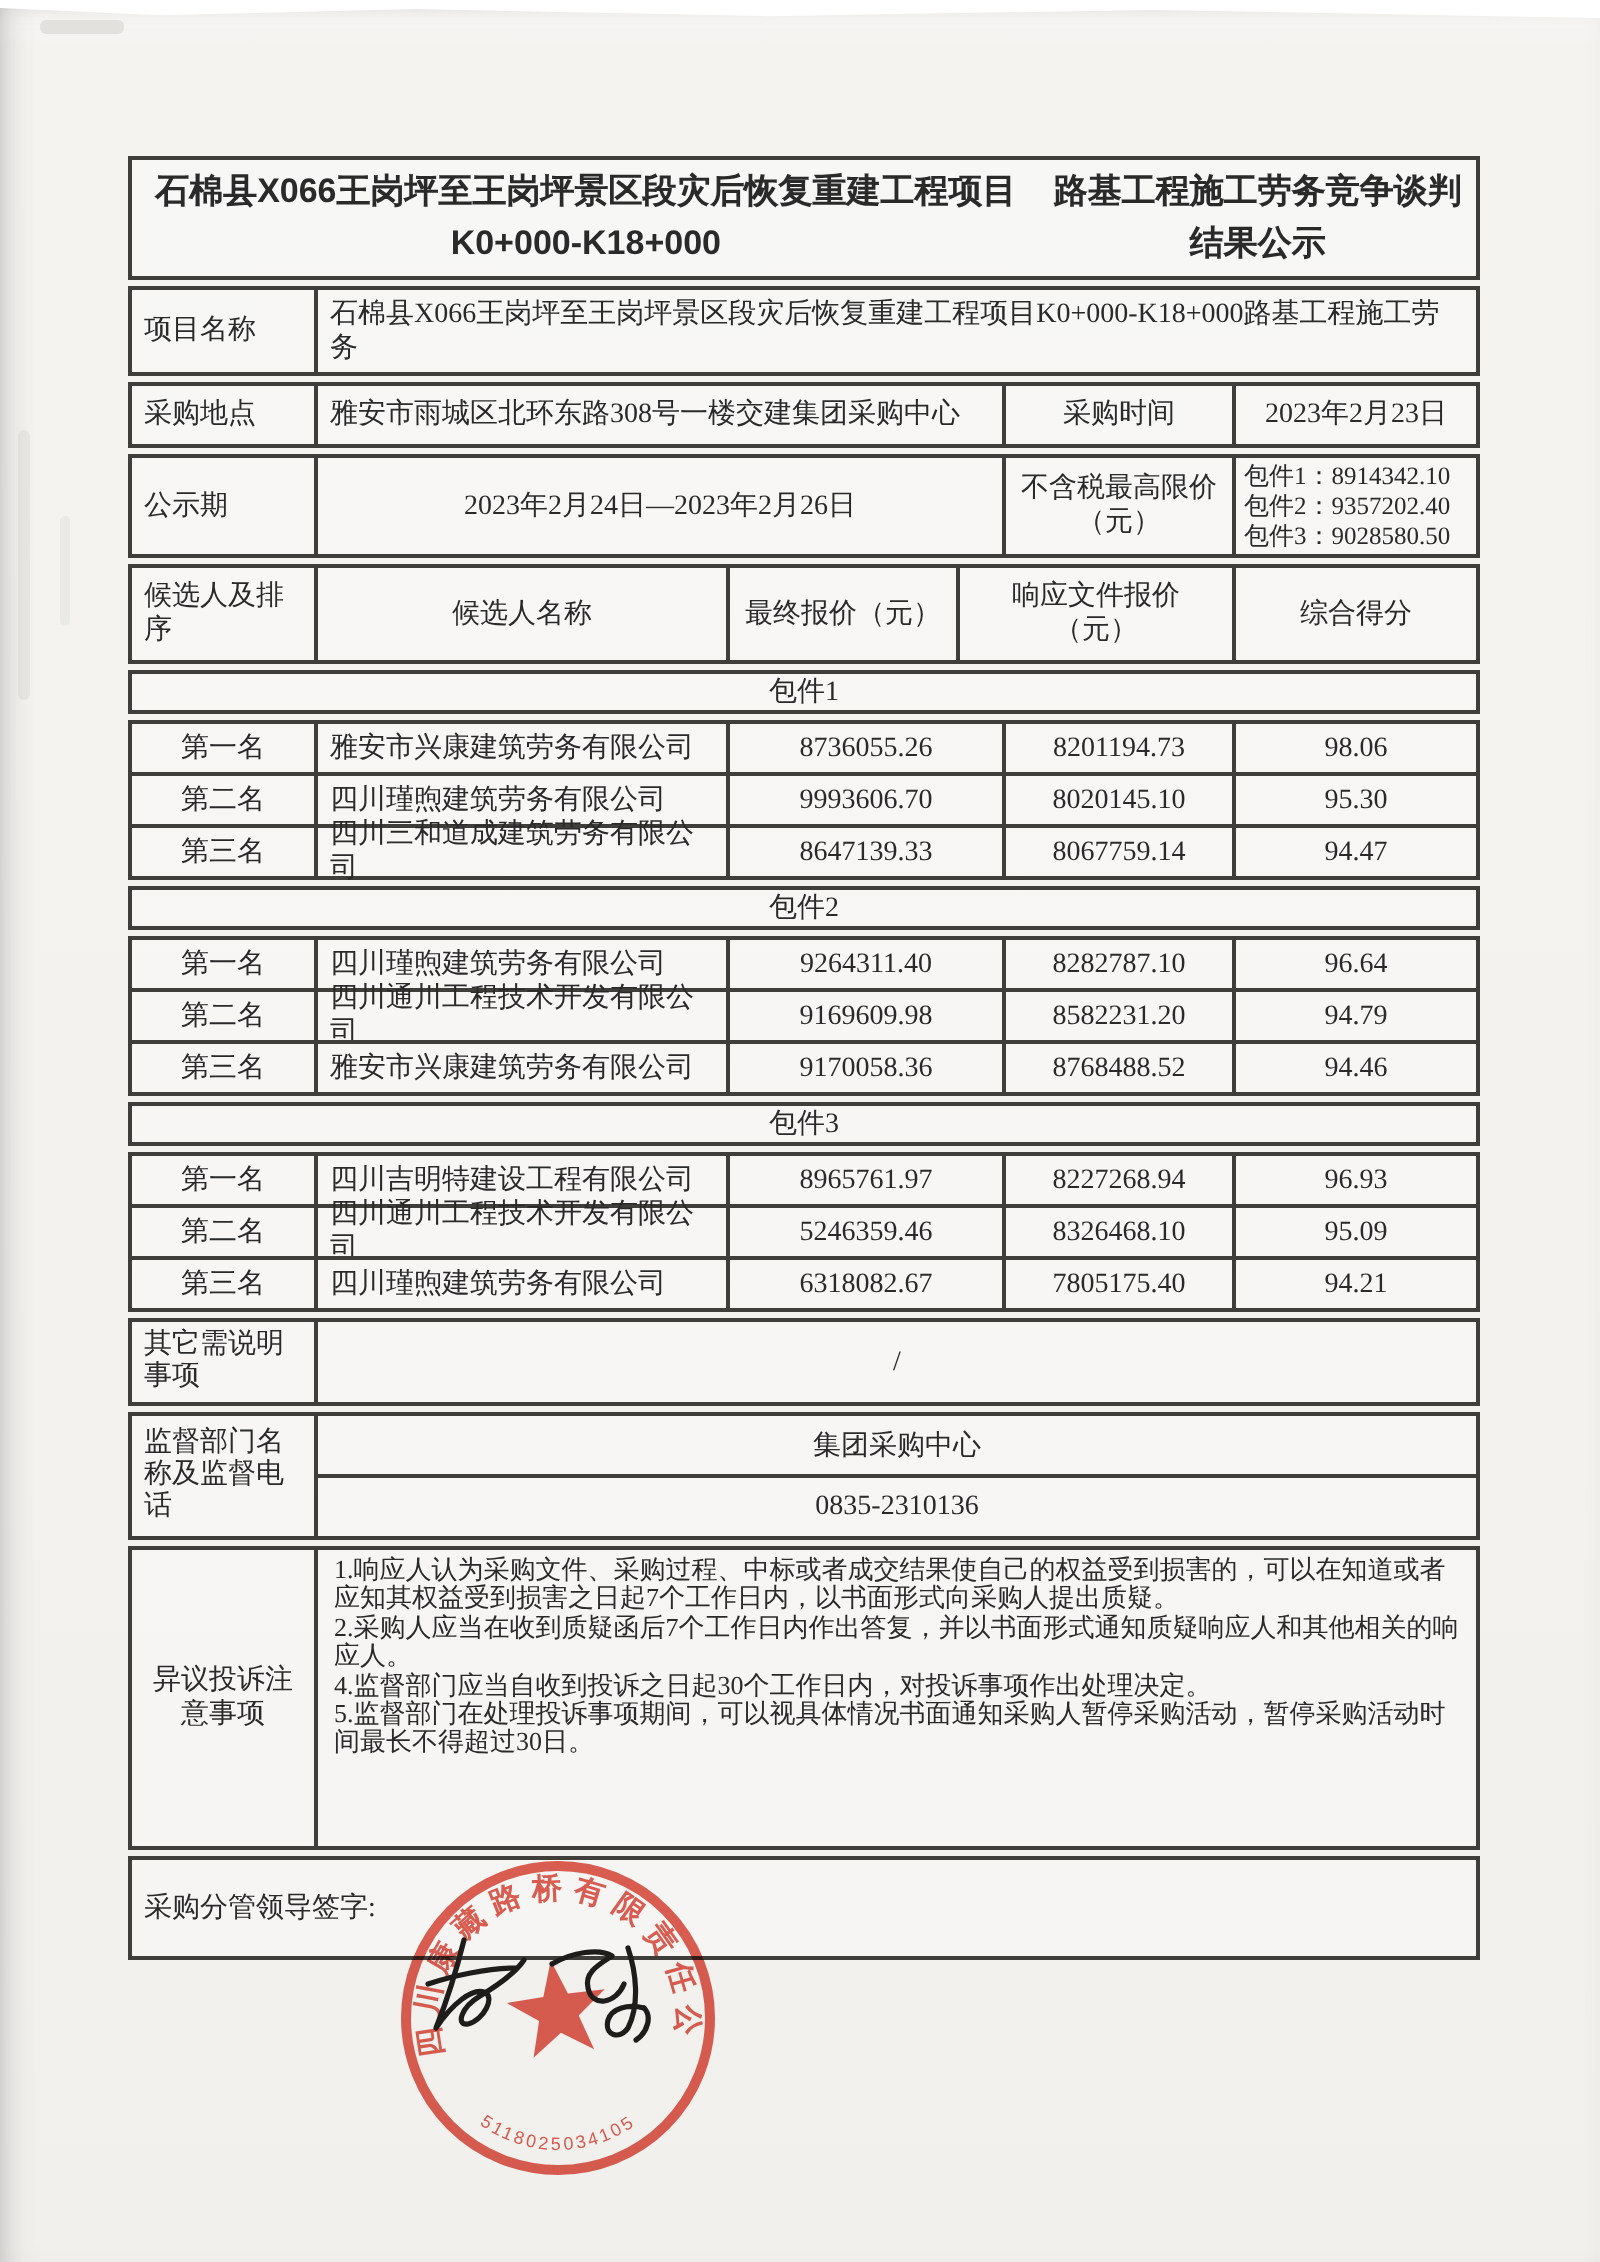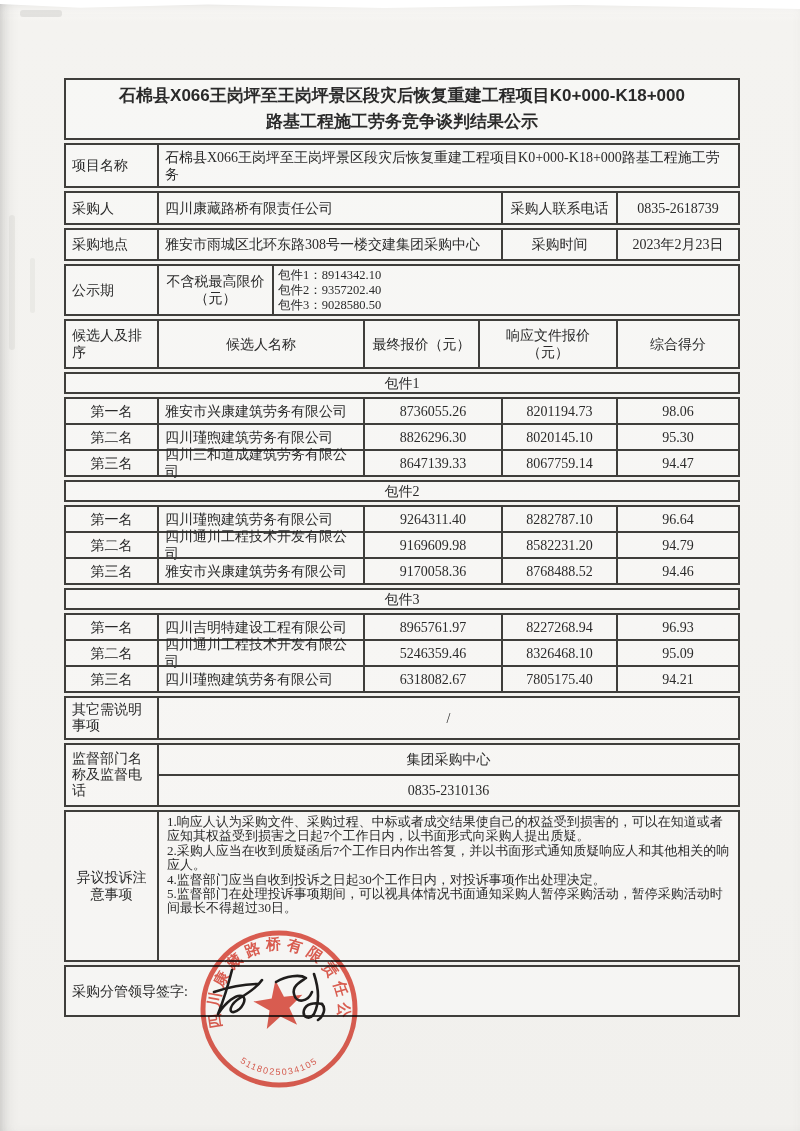--- a/index.html
+++ b/index.html
@@ -18,21 +18,21 @@
   .box { border:2px solid #3f3e3b; box-sizing:border-box; display:flex; background:rgba(255,255,255,.32); }
   .cell { box-sizing:border-box; display:flex; align-items:center; padding:2px 6px; font-size:14px; line-height:17px; }
   .cell + .cell { border-left:2px solid #3f3e3b; }
   .w1 { width:91px; flex:none; }
   .w2 { width:206px; flex:none; }
   .w3 { width:138px; flex:none; }
   .w4 { width:115px; flex:none; }
   .w23 { width:344px; flex:none; }
   .flex { flex:1; }
   .center { justify-content:center; text-align:center; }
-  .title-box { height:62px; flex-direction:column; justify-content:center; align-items:center;
+  .title-box { height:62px; flex-direction:row; justify-content:center; align-items:center;
     font-family:"Liberation Sans","DejaVu Sans",sans-serif; font-weight:bold; font-size:17px; line-height:26px; text-align:center; }
   .group { flex-direction:column; padding:0; }
   .rrow { display:flex; height:24px; }
   .rrow + .rrow { border-top:2px solid #3f3e3b; }
   .rrow .cell { padding-top:0; padding-bottom:0; }
   .pkg-row { height:22px; }
   .pkg-row .cell { width:100%; justify-content:center; font-size:14px; }
   .prices { flex-direction:column; align-items:flex-start; justify-content:center; font-size:12.5px; line-height:15px; padding:2px 4px; }
   .sup-right { flex:1; display:flex; flex-direction:column; }
   .sup-row { flex:1; display:flex; align-items:center; justify-content:center; font-size:14px; }
@@ -56,36 +56,31 @@
     <div class="box title-box">
       <div>石棉县X066王岗坪至王岗坪景区段灾后恢复重建工程项目K0+000-K18+000</div>
       <div>路基工程施工劳务竞争谈判结果公示</div>
     </div>
 
     <div class="box" style="height:45px;">
       <div class="cell w1">项目名称</div>
       <div class="cell flex">石棉县X066王岗坪至王岗坪景区段灾后恢复重建工程项目K0+000-K18+000路基工程施工劳务</div>
     </div>
 
-    <div class="box" style="height:34px;">
-      <div class="cell w1">采购人</div>
-      <div class="cell w23">四川康藏路桥有限责任公司</div>
-      <div class="cell w4 center">采购人联系电话</div>
-      <div class="cell flex center">0835-2618739</div>
-    </div>
 
     <div class="box" style="height:33px;">
       <div class="cell w1">采购地点</div>
       <div class="cell w23" style="padding-right:2px;">雅安市雨城区北环东路308号一楼交建集团采购中心</div>
       <div class="cell w4 center">采购时间</div>
       <div class="cell flex center">2023年2月23日</div>
     </div>
 
     <div class="box" style="height:52px;">
       <div class="cell w1">公示期</div>
+      <div class="cell w23 center">2023年2月24日—2023年2月26日</div>
       <div class="cell w4 center">不含税最高限价（元）</div>
       <div class="cell flex prices">
         <div>包件1：8914342.10</div>
         <div>包件2：9357202.40</div>
         <div>包件3：9028580.50</div>
       </div>
     </div>
 
     <div class="box" style="height:50px;">
       <div class="cell w1">候选人及排序</div>
@@ -102,21 +97,21 @@
       <div class="rrow">
         <div class="cell w1 center">第一名</div>
         <div class="cell w2">雅安市兴康建筑劳务有限公司</div>
         <div class="cell w3 center">8736055.26</div>
         <div class="cell w4 center">8201194.73</div>
         <div class="cell flex center">98.06</div>
       </div>
       <div class="rrow">
         <div class="cell w1 center">第二名</div>
         <div class="cell w2">四川瑾煦建筑劳务有限公司</div>
-        <div class="cell w3 center">8826296.30</div>
+        <div class="cell w3 center">9993606.70</div>
         <div class="cell w4 center">8020145.10</div>
         <div class="cell flex center">95.30</div>
       </div>
       <div class="rrow">
         <div class="cell w1 center">第三名</div>
         <div class="cell w2">四川三和道成建筑劳务有限公司</div>
         <div class="cell w3 center">8647139.33</div>
         <div class="cell w4 center">8067759.14</div>
         <div class="cell flex center">94.47</div>
       </div>

